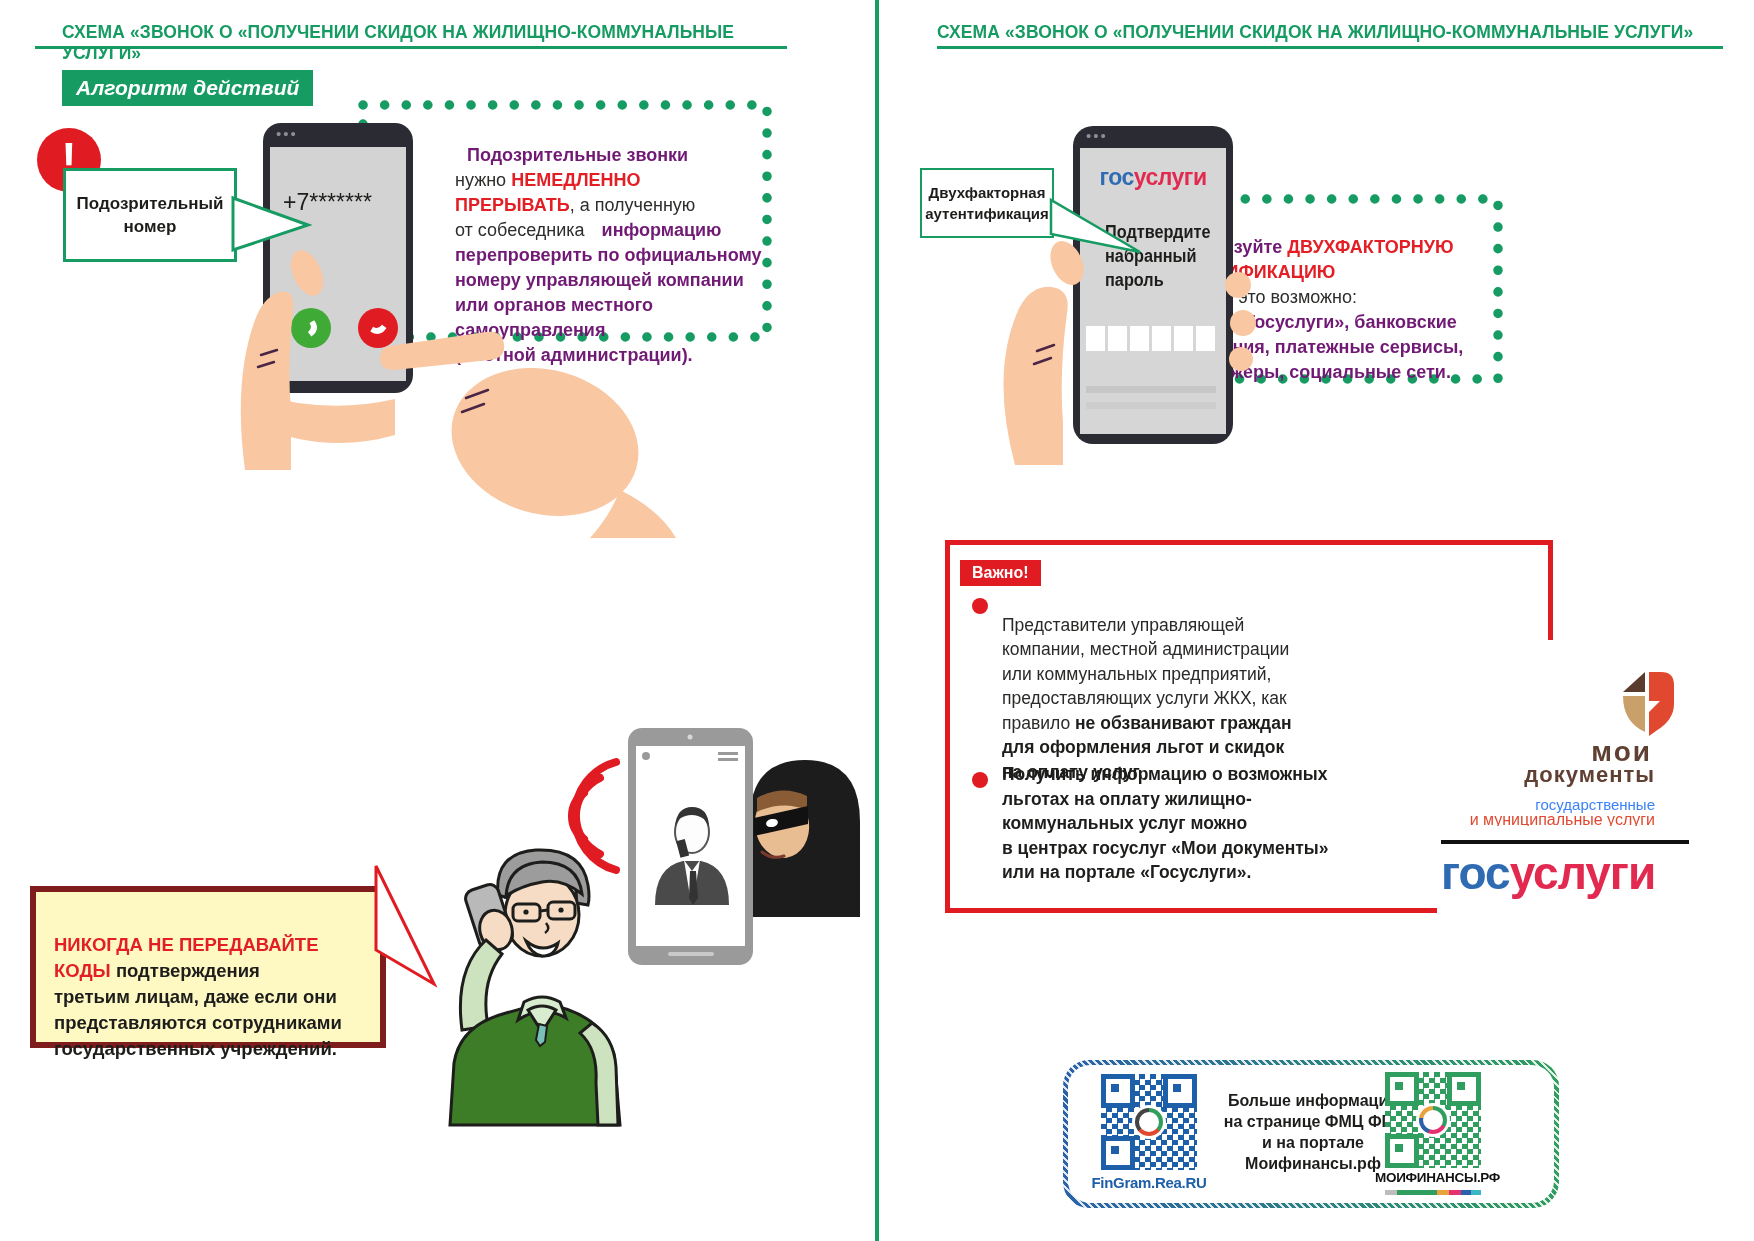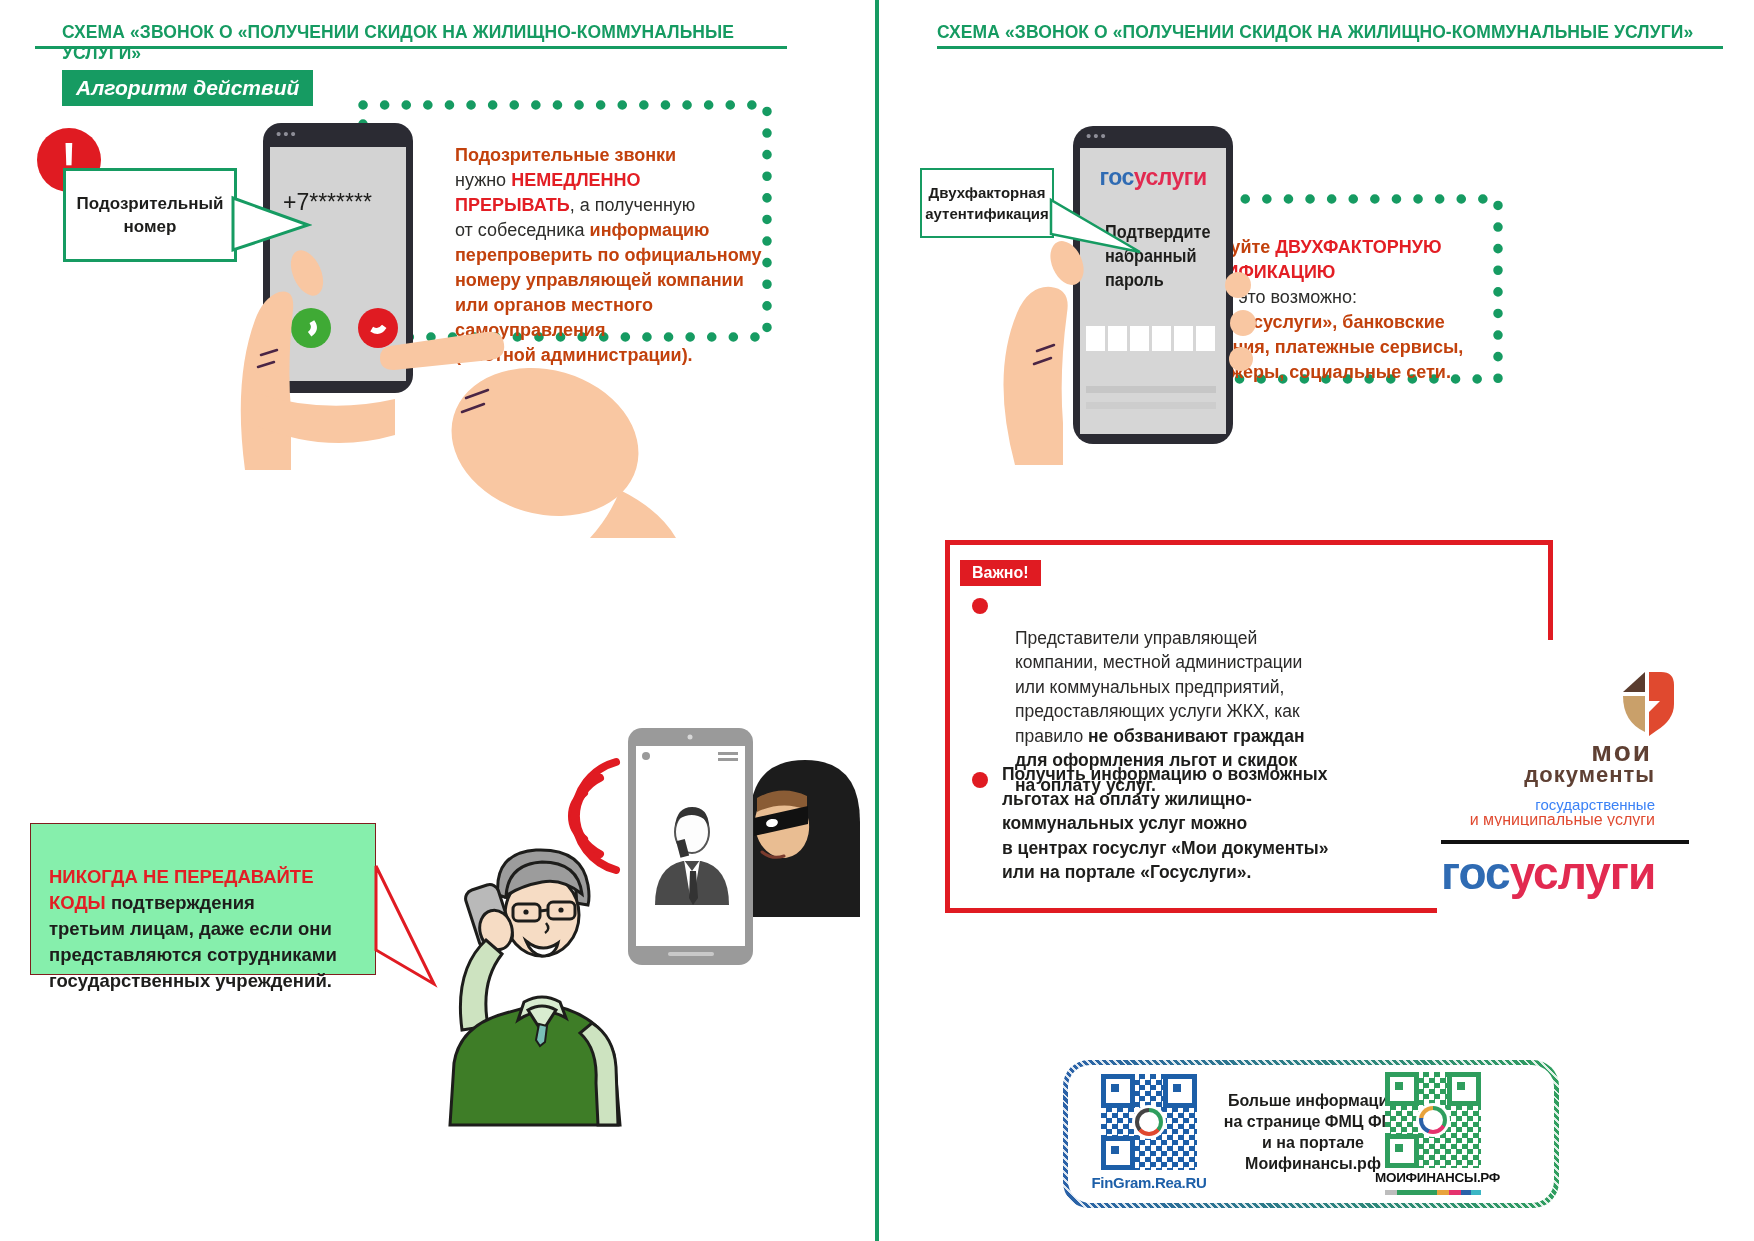--- a/index.html
+++ b/index.html
@@ -6,21 +6,21 @@
   body{font-family:"Liberation Sans", sans-serif;color:#1d1d1b;}
   .canvas{position:relative;width:1754px;height:1241px;background:#fff;overflow:hidden;padding-left:12px;}
   .abs{position:absolute;}
   .pre{white-space:pre-line;}
   .b{font-weight:bold;}
   .hdr{font-weight:bold;color:#169b62;font-size:17.5px;letter-spacing:.1px;}
   .rule{height:3px;background:#169b62;}
   .green-badge{background:#169b62;color:#fff;font-weight:bold;font-style:italic;}
   .red-text{color:#e31e24;font-weight:bold;}
   .note{font-size:18px;line-height:25px;color:#2d2d2b;}
-  .note .bk{font-weight:bold;color:#c2410c;}
+  .note .bk{font-weight:bold;color:#701a75;margin-left:12px;}
   .callout{background:#fff;border:3px solid #169b62;text-align:center;font-weight:bold;}
   .phone{background:#2b2b33;border-radius:18px;}
   .screen{position:absolute;background:#d3d3d3;}
   .sq{width:19px;height:25px;background:#fff;display:inline-block;margin-right:3px;}
   .finder{position:absolute;width:24px;height:24px;background:#fff;}
   .finder i{position:absolute;left:5px;top:5px;width:8px;height:8px;display:block;}
   .qr{position:absolute;}
   .qrlogo{position:absolute;border-radius:50%;background:#fff;}
   .qrlogo i{position:absolute;inset:3px;border-radius:50%;display:block;}
   .qrlogo u{position:absolute;inset:7px;border-radius:50%;background:#fff;display:block;}
@@ -148,21 +148,21 @@
       <ellipse cx="86" cy="240" rx="16" ry="20" fill="#f6dcc4" transform="rotate(-15 86 240)"></ellipse>
       <path d="M52,340 Q44,280 76,250 L92,264 Q70,292 78,336 Z" fill="#cde3c0"></path>
       <path d="M40,435 L44,373 Q50,335 96,323 L132,313 Q192,323 204,365 L210,435 Z" fill="#3e7d27"></path>
       <path d="M108,330 Q132,314 156,328 L150,312 Q132,302 114,312 Z" fill="#d8ecd0"></path>
       <path d="M118,320 L132,342 L146,320 Q132,312 118,320 Z" fill="#d8ecd0"></path>
       <path d="M129,334 L137,336 L135,352 L130,356 L126,350 Z" fill="#7ac0b8" stroke-width="2"></path>
       <path d="M208,435 L206,377 Q204,347 182,333 L170,343 Q188,359 186,393 L188,435 Z" fill="#cde3c0"></path>
     </g>
   </svg>
 
-  <div class="abs" style="left:30px;top:823px;width:344px;height:150px;border:1px solid #7f1d1d;background:#86efac;z-index:3;">
+  <div class="abs" style="left:30px;top:886px;width:344px;height:150px;border:6px solid #7f1d1d;background:#fef9c3;z-index:3;">
     <p class="pre" style="margin:14px 0 0 18px;font-size:18.5px;line-height:26px;font-weight:bold;">
       <span class="red-text">НИКОГДА НЕ ПЕРЕДАВАЙТЕ
 КОДЫ </span><span>подтверждения
 третьим лицам, даже если они
 представляются сотрудниками
 государственных учреждений.</span>
     </p>
   </div>
   <svg class="abs" style="left:372px;top:860px;z-index:4;" width="68" height="130">
     <polygon points="4,6 4,90 62,124" fill="#fff" stroke="#e01b22" stroke-width="3"></polygon>
@@ -210,21 +210,21 @@
     <div class="pre" style="font-size:15px;line-height:21px;margin-top:12px;">Двухфакторная
 аутентификация</div>
   </div>
   <svg class="abs" style="left:1048px;top:194px;z-index:6;" width="96" height="64">
     <polygon points="3,6 3,40 92,58" fill="#fff" stroke="#169b62" stroke-width="2.5"></polygon>
   </svg>
 
   <div class="abs" style="left:945px;top:540px;width:598px;height:363px;border:5px solid #e01b22;background:#fff;z-index:1;"></div>
   <div class="abs" style="left:960px;top:560px;background:#e01b22;color:#fff;font-weight:bold;font-size:16px;padding:4px 12px;z-index:2;">Важно!</div>
   <div class="abs" style="left:972px;top:598px;width:16px;height:16px;border-radius:50%;background:#e01b22;z-index:2;"></div>
-  <p class="abs pre" style="left:1002px;top:588px;width:400px;margin:13px;font-size:17.5px;line-height:24.5px;color:#2b2a29;z-index:2;">
+  <p class="abs pre" style="left:1002px;top:588px;width:400px;margin:0;font-size:17.5px;line-height:24.5px;color:#2b2a29;z-index:2;">
     <span>Представители управляющей
 компании, местной администрации
 или коммунальных предприятий,
 предоставляющих услуги ЖКХ, как
 правило </span><span class="b" style="color:#1d1d1b;">не обзванивают граждан
 для оформления льгот и скидок
 на оплату услуг.</span>
   </p>
   <div class="abs" style="left:972px;top:772px;width:16px;height:16px;border-radius:50%;background:#e01b22;z-index:2;"></div>
   <p class="abs pre b" style="left:1002px;top:762px;width:400px;margin:0;font-size:17.5px;line-height:24.5px;color:#1d1d1b;z-index:2;">Получить информацию о возможных

